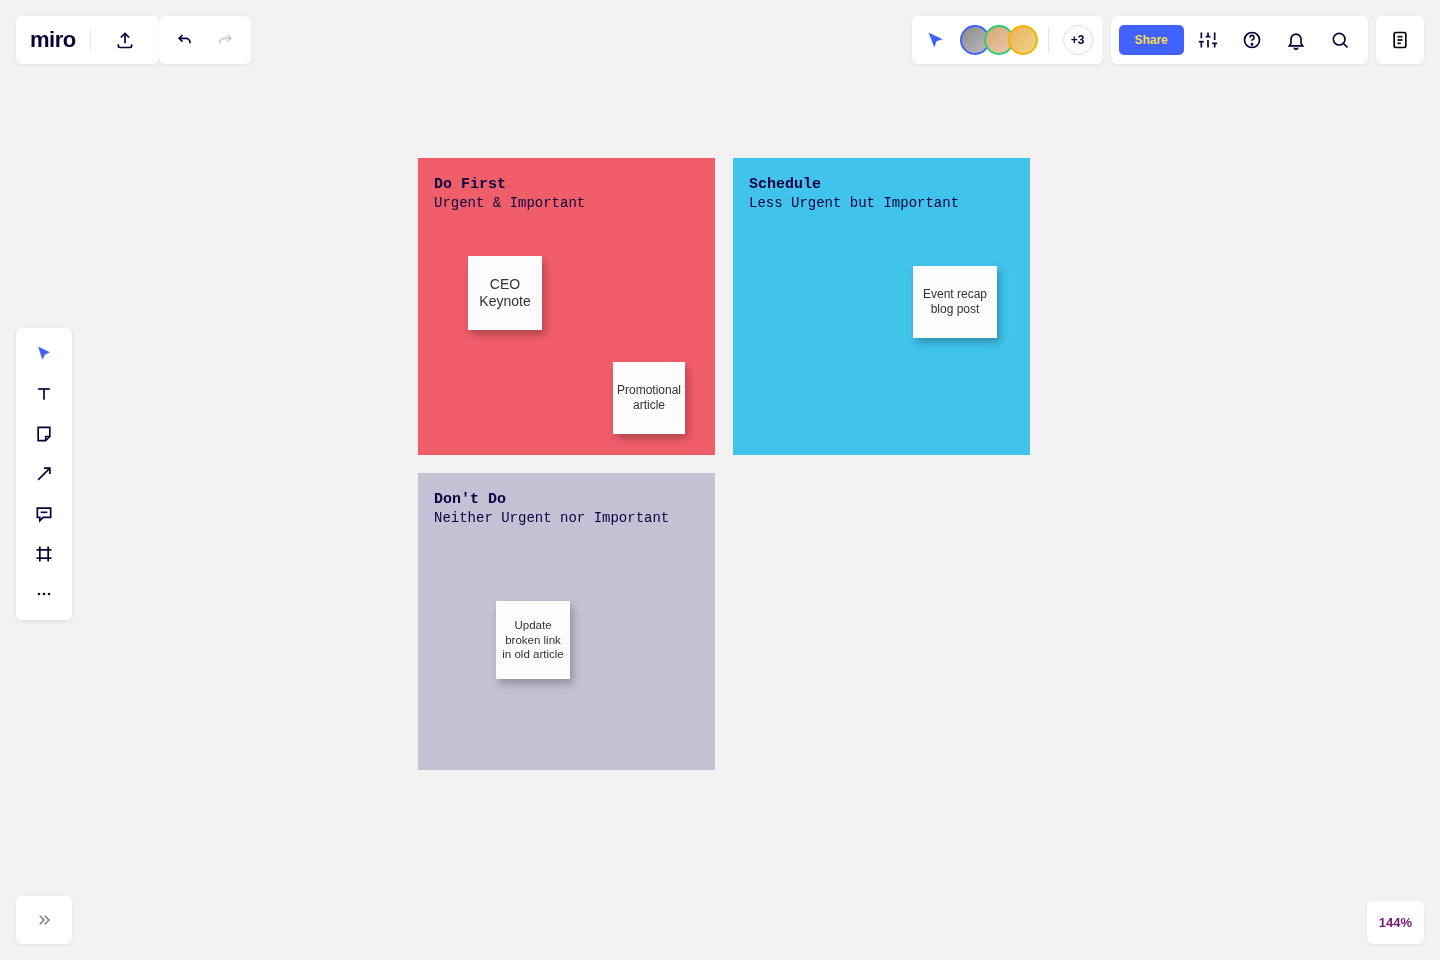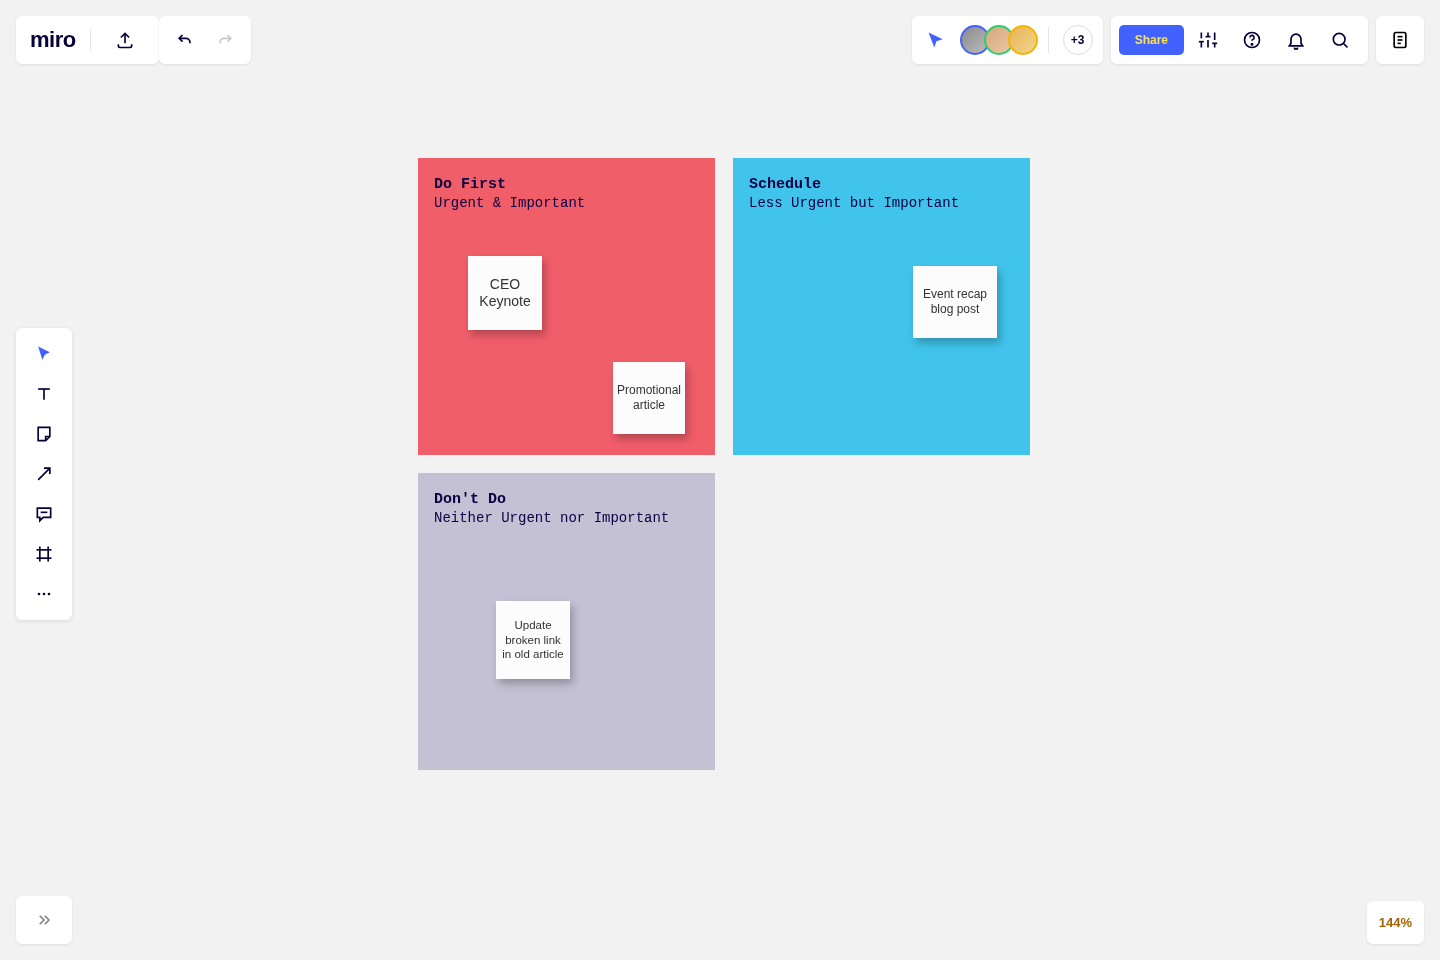--- a/index.html
+++ b/index.html
@@ -132,21 +132,21 @@
   right: 16px;
   bottom: 16px;
 }
 .zoom-panel {
   background:#fff;
   border-radius:6px;
   box-shadow:0 1px 3px rgba(0,0,0,0.08);
   padding: 14px 12px;
   font-size:13px;
   font-weight:600;
-  color:#a16207;
+  color:#701a75;
 }
 
 
 .canvas {
   position: absolute;
   left: 418px;
   top: 158px;
   width: 612px;
   height: 612px;
   display: grid;

